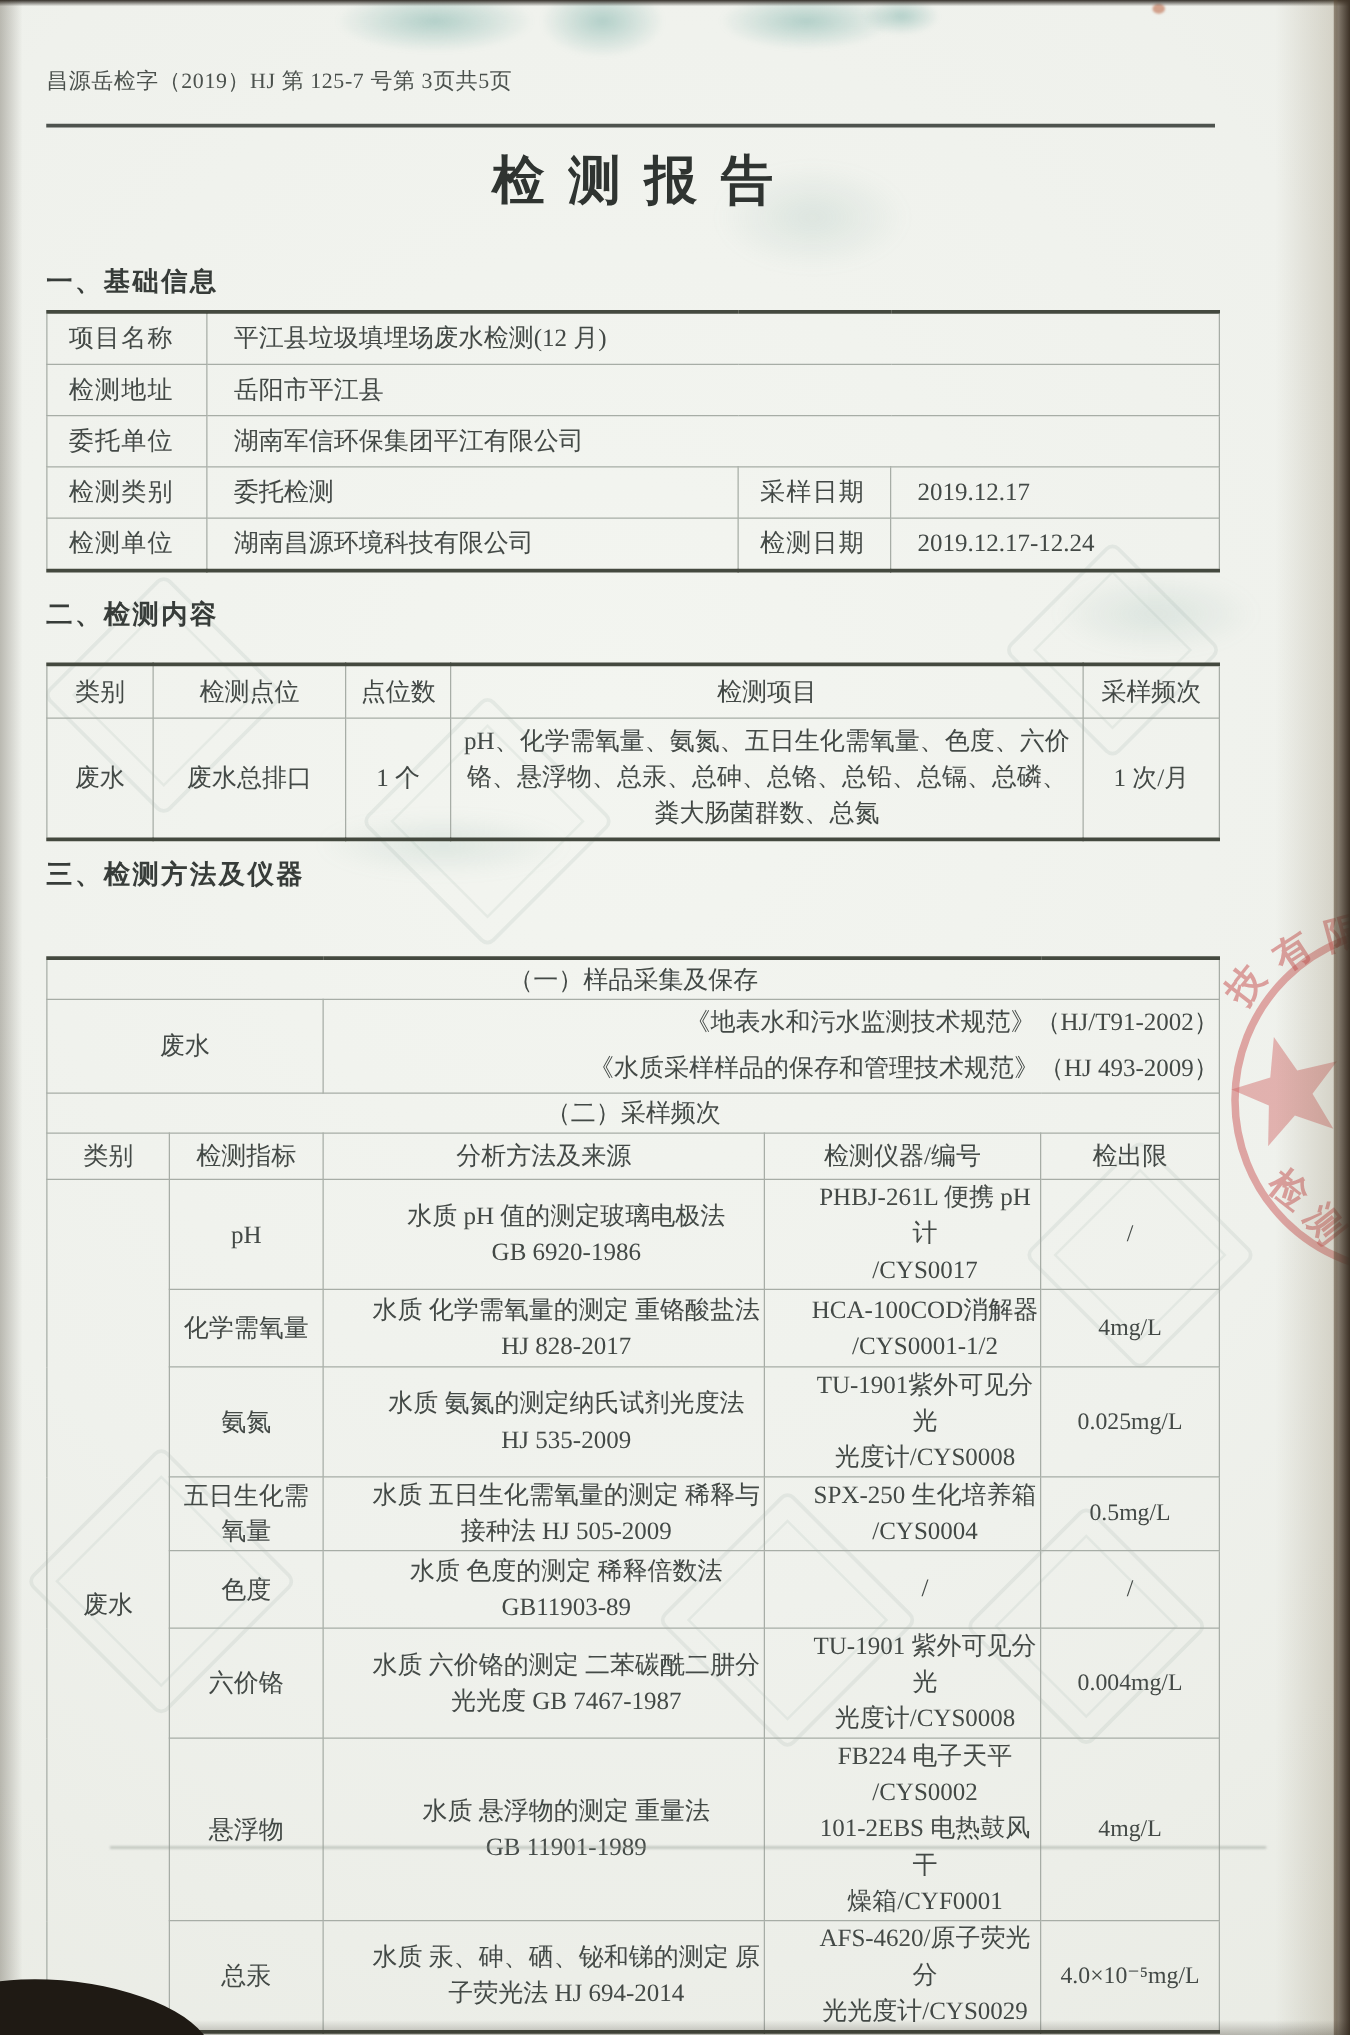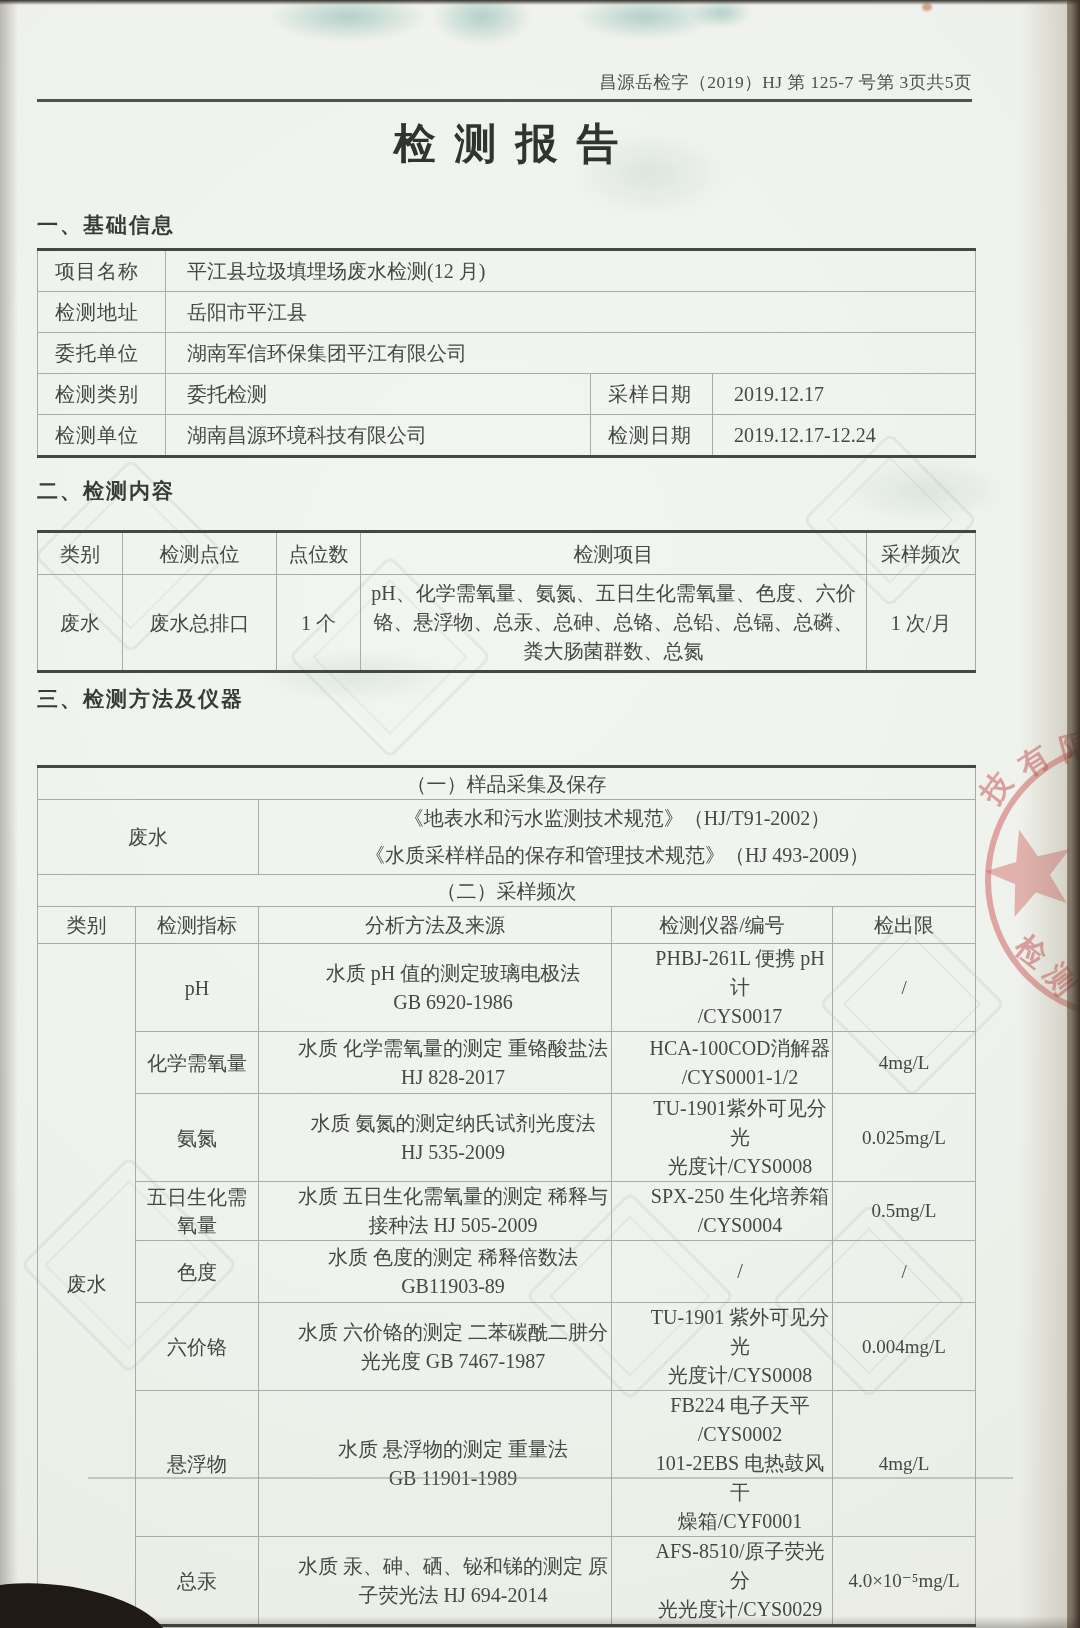--- a/index.html
+++ b/index.html
@@ -30,22 +30,22 @@
   .blob{position:absolute;filter:blur(2px);border-radius:50%;
     background:radial-gradient(ellipse at center, rgba(78,152,142,.38), rgba(78,152,142,0) 70%);}
   .soft{position:absolute;filter:blur(6px);border-radius:50%;
     background:radial-gradient(ellipse at center, rgba(112,158,148,.16), rgba(112,158,148,0) 72%);}
   .speck{position:absolute;filter:blur(1px);background:rgba(185,95,60,.55);border-radius:50%;}
   .wm{position:absolute;border:3px solid rgba(122,152,142,.12);border-radius:8px;
     transform:rotate(45deg);}
   .wm::after{content:"";position:absolute;inset:14px;border:2px solid rgba(122,152,142,.10);}
 
   
-  .doc-header{position:absolute;left:37px;top:70px;width:935px;display:flex;
-    justify-content:flex-end;font-size:17.5px;color:#4b514d;letter-spacing:.5px;}
+  .doc-header{position:absolute;left:37px;top:52px;width:935px;display:flex;
+    justify-content:flex-start;font-size:17.5px;color:#4b514d;letter-spacing:.5px;}
   .header-rule{position:absolute;left:37px;top:99px;width:935px;height:3px;background:#4e534e;}
 
   
   .title{position:absolute;left:37px;top:116px;width:938px;text-align:center;
     font-size:42px;font-weight:bold;letter-spacing:19px;text-indent:19px;color:#2f3431;}
   .sec-h{position:absolute;left:37px;font-size:21px;font-weight:bold;
     color:#373c39;letter-spacing:2px;}
   #s1h{top:211px}#s2h{top:477px}#s3h{top:685px}
 
   
@@ -54,21 +54,21 @@
     border-top:3px solid #44493f;border-bottom:3px solid #44493f;}
   td,th{border:1px solid #a7ada6;vertical-align:middle;padding:0;
     font-weight:normal;white-space:pre-line;text-align:center;line-height:28px;}
   #t1{top:248px}#t2{top:530px}#t3{top:765px}
   #t1 td{height:40px;text-align:left;}
   #t1 td.lbl{padding-left:17px;letter-spacing:1px;}
   #t1 td.val{padding-left:21px;}
   #t2 th{height:41px;}
   #t2 td.items{line-height:29px;padding:4px 8px;}
   .secrow td{height:31px;}
-  .stds{text-align:center;padding-left:0;line-height:37px;}
+  .stds{text-align:right;padding-left:0;line-height:37px;}
   .hrow td{height:36px;}
   td.limit{font-size:19px;}
   td.method,td.instr{line-height:29px;padding-left:36px;}
 
   
   .stamp{position:absolute;left:965px;top:728px;}
 </style>
 </head>
 <body>
 
@@ -247,21 +247,21 @@
       <td class="instr">FB224 电子天平
 /CYS0002
 101-2EBS 电热鼓风干
 燥箱/CYF0001</td>
       <td class="limit">4mg/L</td>
     </tr>
     <tr style="height:62px">
       <td>总汞</td>
       <td class="method">水质 汞、砷、硒、铋和锑的测定 原
 子荧光法 HJ 694-2014</td>
-      <td class="instr">AFS-8510/原子荧光分
+      <td class="instr">AFS-4620/原子荧光分
 光光度计/CYS0029</td>
       <td class="limit">4.0×10⁻⁵mg/L</td>
     </tr>
   </tbody>
     </table>
 
   <svg class="stamp" width="115" height="300" viewBox="0 0 115 300">
     <circle cx="160" cy="152" r="137" fill="none" stroke="rgba(204,88,88,0.5)" stroke-width="6"></circle>
     <polygon fill="rgba(208,100,100,0.45)" points="54.1,101.6 72.8,128.3 104.6,120.9 85,147 101.7,174.9 70.9,164.4 49.5,188.9 50.1,156.3 20.1,143.6 51.2,134"></polygon>
     <g font-size="30" font-weight="bold" fill="rgba(200,82,82,0.52)" font-family="'Liberation Serif',serif">

